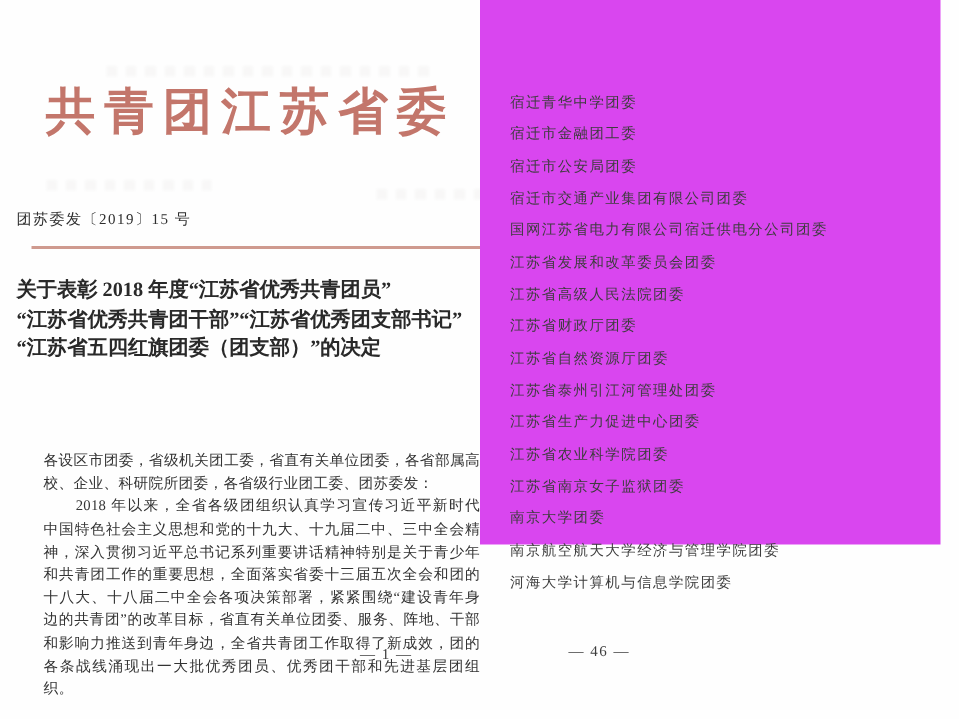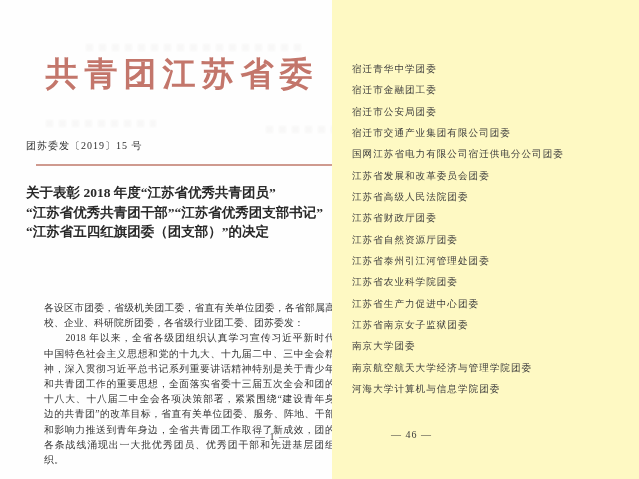--- a/index.html
+++ b/index.html
@@ -11,21 +11,21 @@
   #canvas {
     position: relative;
     width: 639px;
     height: 479px;
     background: #fefefe;
     overflow: hidden;
   }
   
   .left-page {
     position: absolute;
-    left: 16px; top: 0;
+    left: 1px; top: 0;
     width: 332px; height: 479px;
     background: #fefefe;
   }
   .letterhead {
     position: absolute;
     top: 52px; left: 10px; width: 312px;
     text-align: center;
     font-size: 33px;
     font-weight: bold;
     letter-spacing: 6px;
@@ -74,23 +74,23 @@
     position: absolute;
     top: 431px; left: 0; width: 274px;
     text-align: right;
     font-size: 10px;
     color: #3c3c3c;
     letter-spacing: 1px;
   }
   
   .right-page {
     position: absolute;
-    left: 332px; top: 0;
-    width: 307px; height: 479px;
-    background: #fef9c3;
+    left: 320px; top: 0;
+    width: 307px; height: 363px;
+    background: #d946ef;
   }
   .committee-list {
     position: absolute;
     top: 58px; left: 20px; width: 280px;
   }
   .list-item {
     line-height: 21.35px;
     font-size: 9.6px;
     color: #3d3d3d;
     letter-spacing: 1px;
@@ -164,22 +164,22 @@
     <div class="list-item">宿迁青华中学团委</div>
         <div class="list-item">宿迁市金融团工委</div>
         <div class="list-item">宿迁市公安局团委</div>
         <div class="list-item">宿迁市交通产业集团有限公司团委</div>
         <div class="list-item">国网江苏省电力有限公司宿迁供电分公司团委</div>
         <div class="list-item">江苏省发展和改革委员会团委</div>
         <div class="list-item">江苏省高级人民法院团委</div>
         <div class="list-item">江苏省财政厅团委</div>
         <div class="list-item">江苏省自然资源厅团委</div>
         <div class="list-item">江苏省泰州引江河管理处团委</div>
+        <div class="list-item">江苏省生产力促进中心团委</div>
         <div class="list-item">江苏省农业科学院团委</div>
-        <div class="list-item">江苏省生产力促进中心团委</div>
         <div class="list-item">江苏省南京女子监狱团委</div>
         <div class="list-item">南京大学团委</div>
         <div class="list-item">南京航空航天大学经济与管理学院团委</div>
         <div class="list-item">河海大学计算机与信息学院团委</div>
       </div>
 
     <div class="page-number-right">— 46 —</div>
   </div>
 
 </div>

